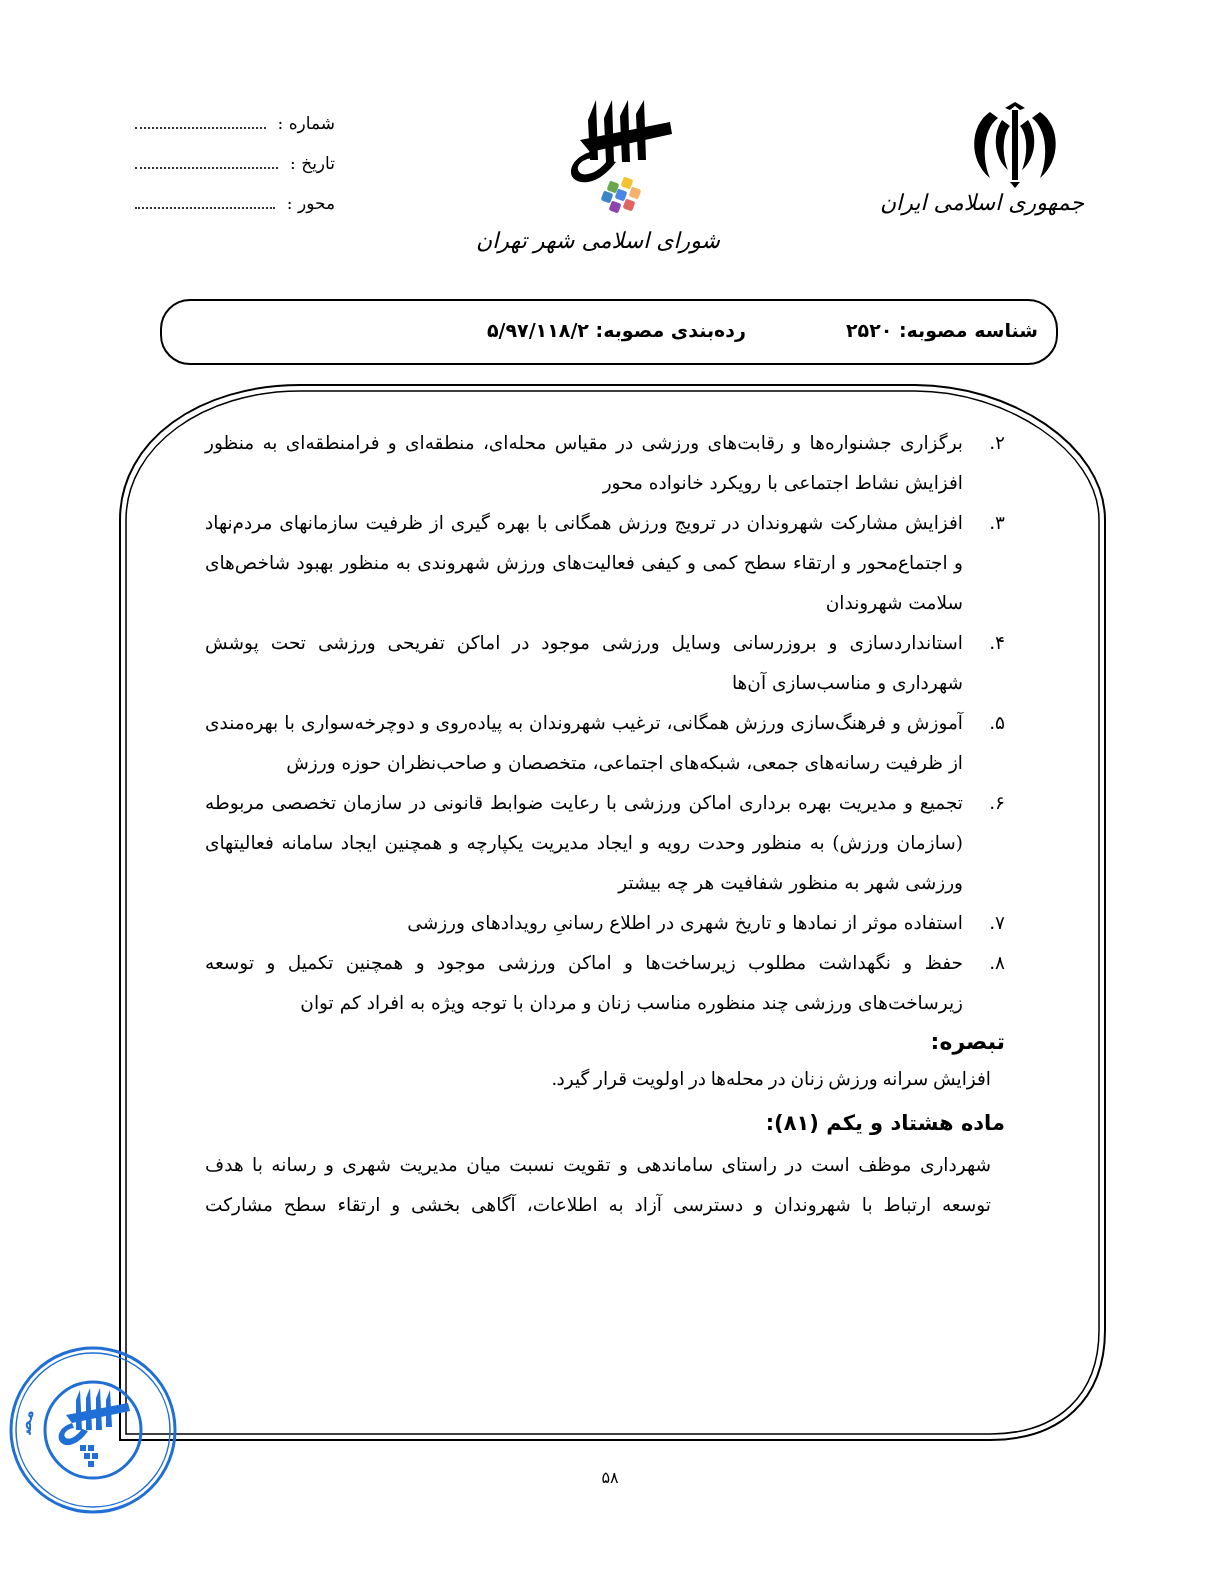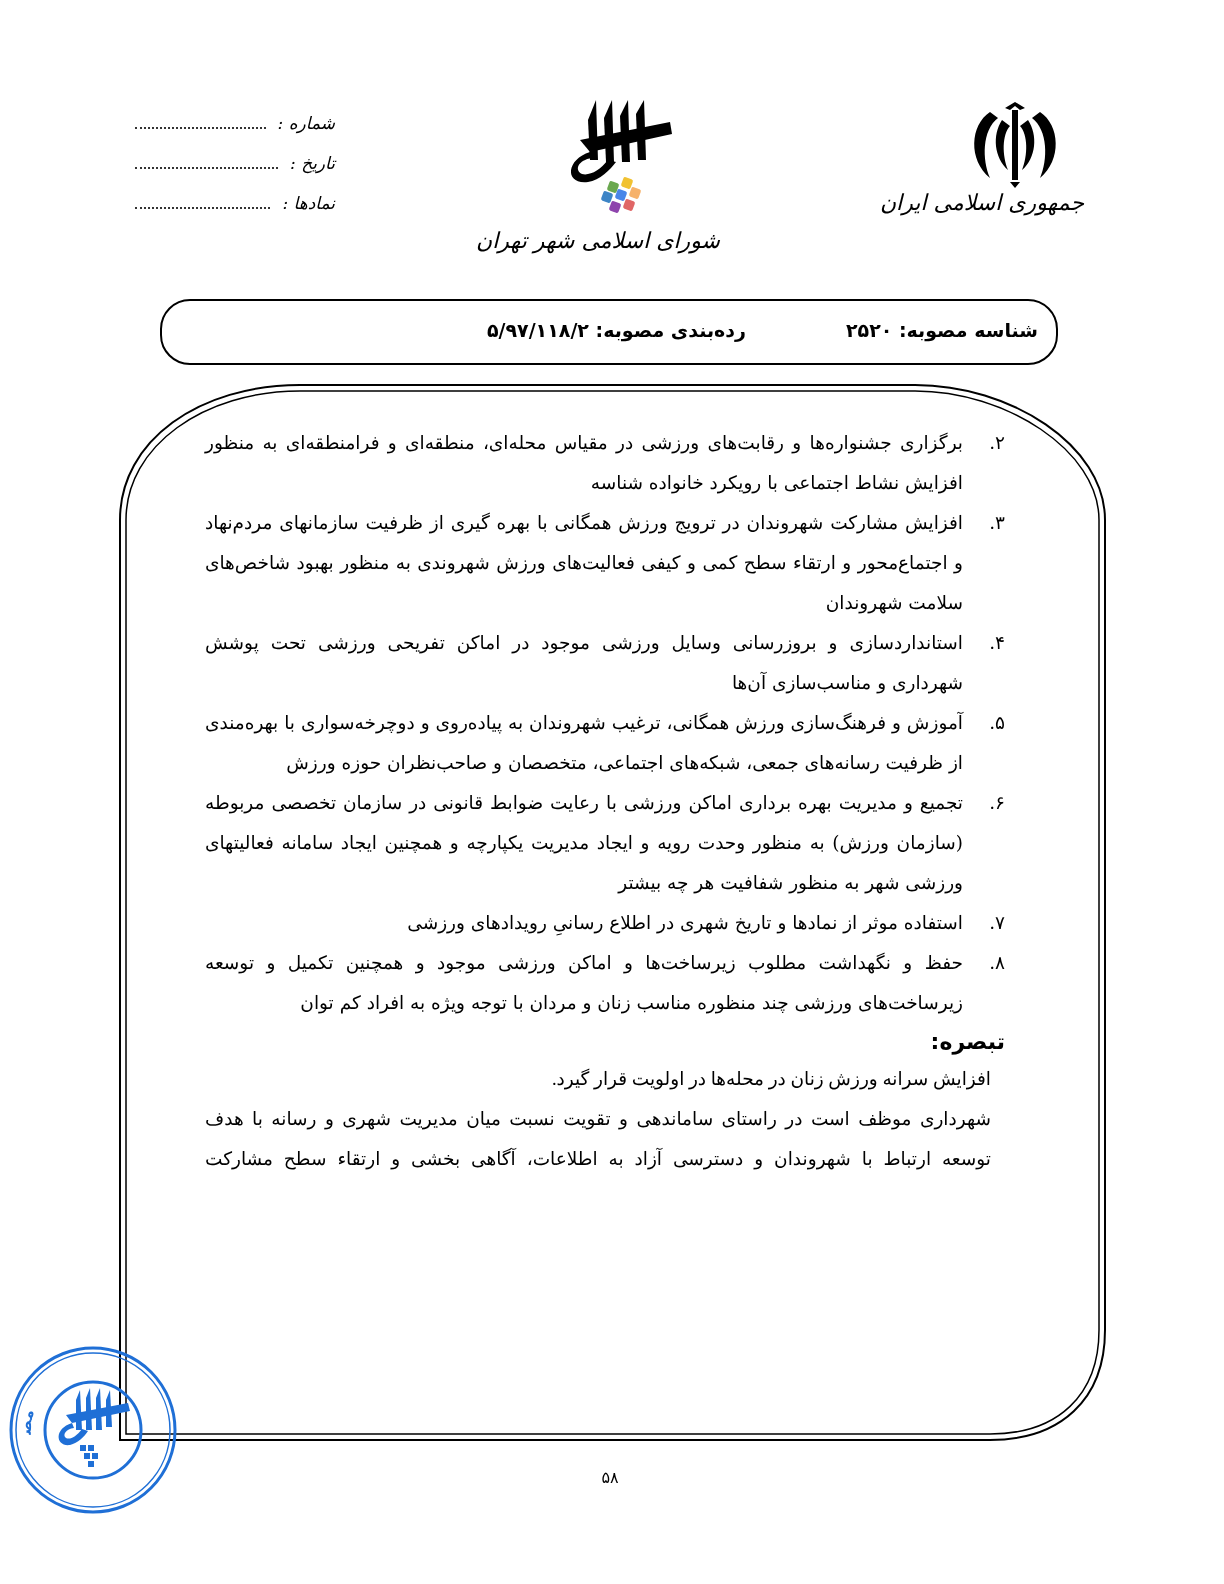--- a/index.html
+++ b/index.html
@@ -54,21 +54,20 @@
     }
     .meta-row {
       display: flex;
       flex-direction: row-reverse;
       align-items: baseline;
       height: 40px;
       direction: ltr;
     }
     .meta-label {
       font-family: "DejaVu Serif", serif;
-      font-style: italic;
       font-size: 17px;
       white-space: nowrap;
       direction: rtl;
       margin-left: 12px;
     }
     .meta-dots {
       flex: 1;
       border-bottom: 2px dotted #333;
       height: 1px;
       margin-bottom: 3px;
@@ -211,39 +210,39 @@
 <div class="meta-fields">
   <div class="meta-row">
     <span class="meta-label">شماره :</span>
     <span class="meta-dots"></span>
   </div>
   <div class="meta-row">
     <span class="meta-label">تاریخ :</span>
     <span class="meta-dots"></span>
   </div>
   <div class="meta-row">
-    <span class="meta-label">نمادها :</span>
+    <span class="meta-label">محور :</span>
     <span class="meta-dots"></span>
   </div>
 </div>
 
 <div class="id-box">
   <span class="id-item id-approval">شناسه مصوبه: ۲۵۲۰</span>
   <span class="id-item id-classification">رده‌بندی مصوبه: ۵/۹۷/۱۱۸/۲</span>
 </div>
 
 <svg class="frame-svg" viewBox="0 0 1224 1584">
   <path d="M120 1440 L120 520 C120 440 200 385 300 385 L915 385 C1010 385 1105 445 1105 520 L1105 1330 C1105 1400 1060 1440 990 1440 Z" fill="none" stroke="#000" stroke-width="2"></path>
   <path d="M126 1434 L126 520 C126 446 204 391 300 391 L915 391 C1005 391 1099 450 1099 520 L1099 1330 C1099 1395 1058 1434 990 1434 Z" fill="none" stroke="#000" stroke-width="1.5"></path>
 </svg>
 
 <div class="content">
   <div class="list-item">
     <span class="item-num">۲.</span>
-    <span class="item-text">برگزاری جشنواره‌ها و رقابت‌های ورزشی در مقیاس محله‌ای، منطقه‌ای و فرامنطقه‌ای به منظور افزایش نشاط اجتماعی با رویکرد خانواده شناسه</span>
+    <span class="item-text">برگزاری جشنواره‌ها و رقابت‌های ورزشی در مقیاس محله‌ای، منطقه‌ای و فرامنطقه‌ای به منظور افزایش نشاط اجتماعی با رویکرد خانواده محور</span>
   </div>
   <div class="list-item">
     <span class="item-num">۳.</span>
     <span class="item-text">افزایش مشارکت شهروندان در ترویج ورزش همگانی با بهره گیری از ظرفیت سازمانهای مردم‌نهاد و اجتماع‌محور و ارتقاء سطح کمی و کیفی فعالیت‌های ورزش شهروندی به منظور بهبود شاخص‌های سلامت شهروندان</span>
   </div>
   <div class="list-item">
     <span class="item-num">۴.</span>
     <span class="item-text">استانداردسازی و بروزرسانی وسایل ورزشی موجود در اماکن تفریحی ورزشی تحت پوشش شهرداری و مناسب‌سازی آن‌ها</span>
   </div>
   <div class="list-item">
@@ -259,20 +258,21 @@
     <span class="item-text">استفاده موثر از نمادها و تاریخ شهری در اطلاع رسانیِ رویدادهای ورزشی</span>
   </div>
   <div class="list-item">
     <span class="item-num">۸.</span>
     <span class="item-text">حفظ و نگهداشت مطلوب زیرساخت‌ها و اماکن ورزشی موجود و همچنین تکمیل و توسعه زیرساخت‌های ورزشی چند منظوره مناسب زنان و مردان با توجه ویژه به افراد کم توان</span>
   </div>
 
   <div class="note-heading">تبصره:</div>
   <div class="note-text">افزایش سرانه ورزش زنان در محله‌ها در اولویت قرار گیرد.</div>
 
+  <div class="article-heading">ماده هشتاد و یکم (۸۱):</div>
   <div class="article-text">شهرداری موظف است در راستای ساماندهی و تقویت نسبت میان مدیریت شهری و رسانه با هدف توسعه ارتباط با شهروندان و دسترسی آزاد به اطلاعات، آگاهی بخشی و ارتقاء سطح مشارکت</div>
 </div>
 
 <div class="page-number">۵۸</div>
 
 <svg class="stamp" viewBox="0 0 170 170">
   <defs>
     <path id="stampArc" d="M 85 85 m -62 0 a 62 62 0 1 1 124 0 a 62 62 0 1 1 -124 0"></path>
   </defs>
   <g fill="none" stroke="#1f6fd6">

